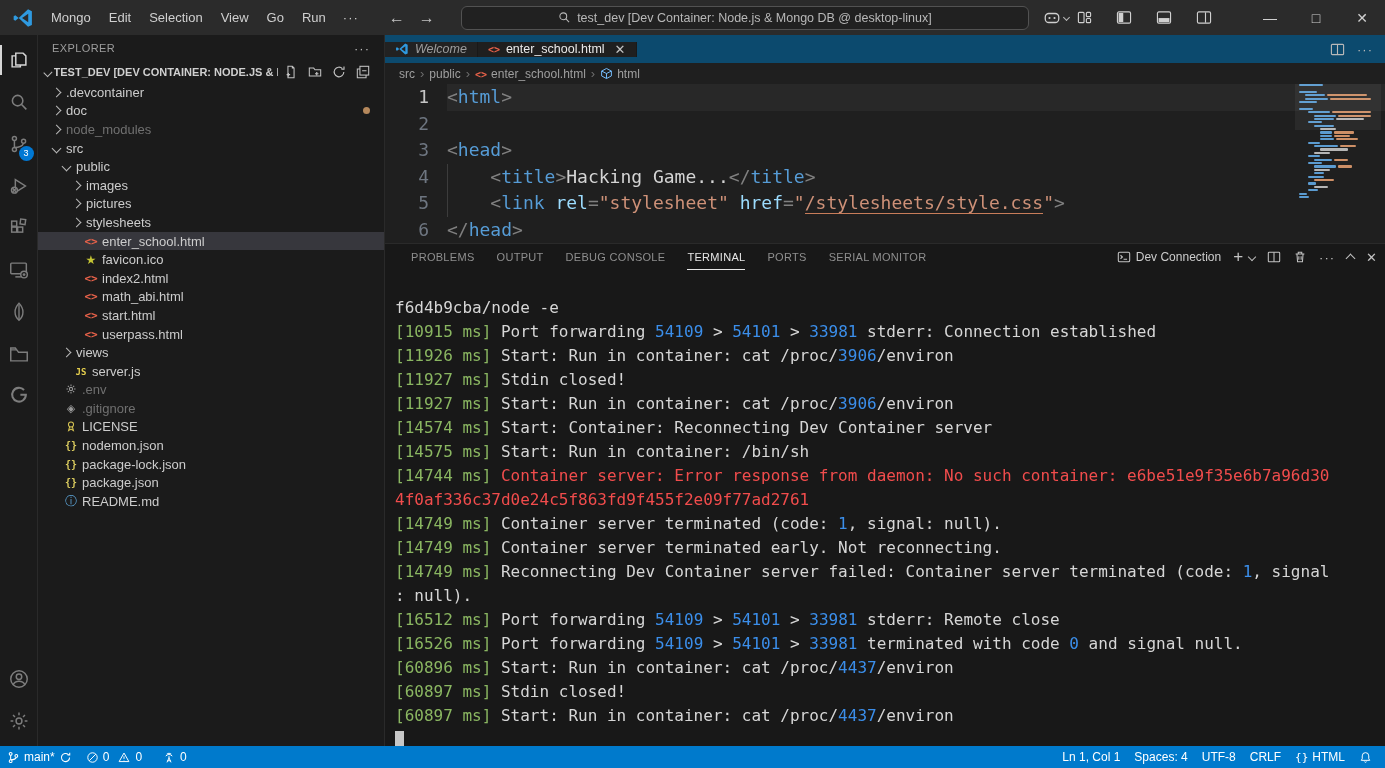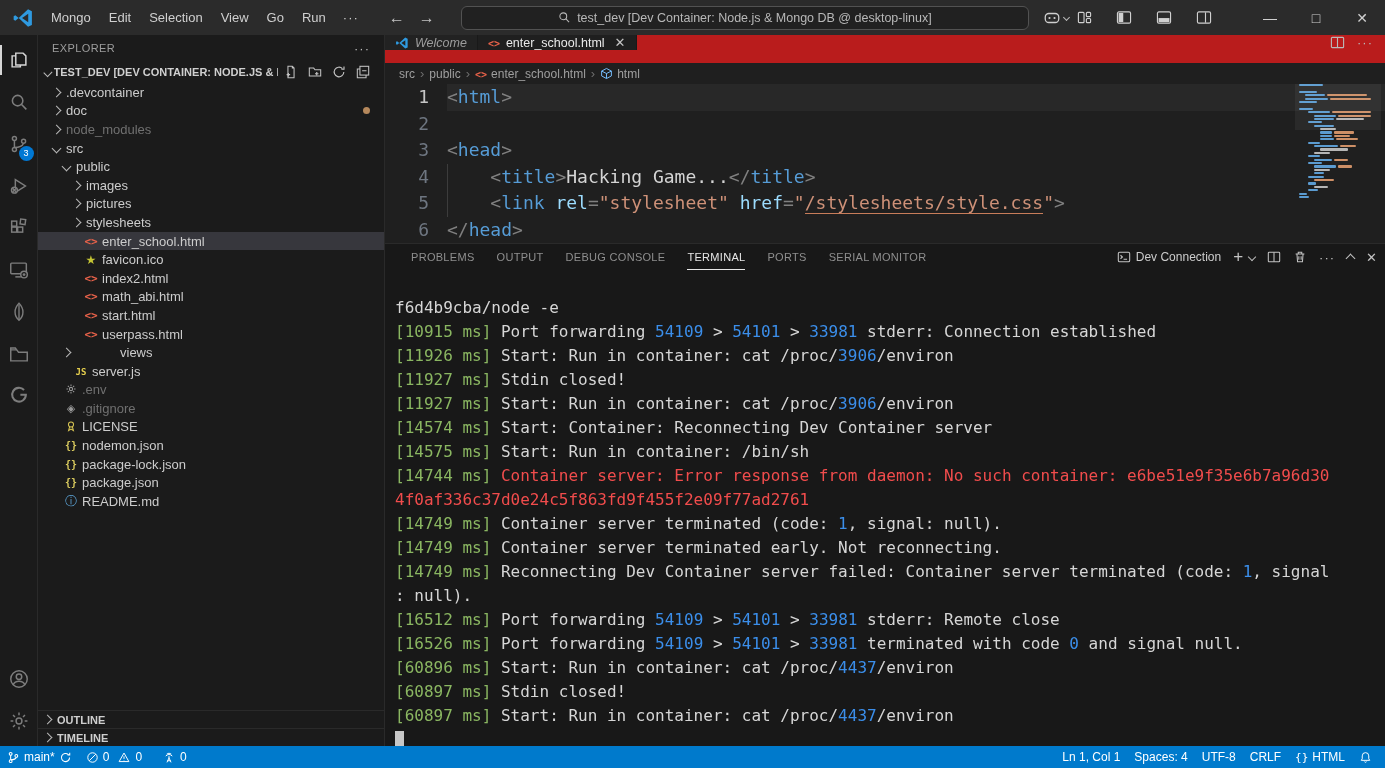--- a/index.html
+++ b/index.html
@@ -69,21 +69,21 @@
     border-bottom:1.4px solid #b9b9b9; }
   .chev.r { transform:rotate(-45deg); }
   .chev.d { transform:rotate(45deg); }
   .tree-chev { width:16px; flex:0 0 16px; display:flex; justify-content:center; }
   .sb-bottom { flex:0 0 auto; }
   .sb-bottom-row { height:18px; border-top:1px solid #2a2a2a; display:flex; align-items:center;
     font-weight:bold; font-size:11px; color:#cfcfcf; padding-left:6px; gap:6px; }
 
   
   .editor-col { flex:1 1 auto; display:flex; flex-direction:column; min-width:0; background:#1f1f1f; }
-  .tabsbar { height:28px; background:#b91c1c; display:flex; flex:0 0 28px; align-items:flex-start; }
+  .tabsbar { height:28px; background:#0c4a6e; display:flex; flex:0 0 28px; align-items:center; }
   .tab { display:flex; align-items:center; gap:6px; padding:0 10px; font-size:12.5px;
     color:#9d9d9d; background:#222222; border-right:1px solid #191919; }
   .tab.active { background:#1f1f1f; color:#e9e9e9; }
   .tab .tab-close { margin-left:4px; color:#c4c4c4; font-size:13px; }
   .tab.italic .tab-label { font-style:italic; }
   .tabs-right { margin-left:auto; display:flex; align-items:center; gap:12px; padding-right:12px; color:#b9b9b9;}
   .breadcrumbs { height:21px; display:flex; align-items:center; padding-left:14px; gap:5px;
     font-size:12px; color:#9f9f9f; flex:0 0 21px; background:#1f1f1f; }
   .bc-sep { color:#6d6d6d; font-size:13px; }
   .bc-item { display:flex; align-items:center; gap:4px; }
@@ -392,21 +392,21 @@
             <span class="tree-label">math_abi.html</span>
           </div>
           <div class="tree-row" style="padding-left: 30px;">
             <span class="tree-icon" style="margin-left: 14px;"><span style="color:#e8624a;font-weight:bold;font-family:'DejaVu Sans Mono',monospace;">&lt;&gt;</span></span>
             <span class="tree-label">start.html</span>
           </div>
           <div class="tree-row" style="padding-left: 30px;">
             <span class="tree-icon" style="margin-left: 14px;"><span style="color:#e8624a;font-weight:bold;font-family:'DejaVu Sans Mono',monospace;">&lt;&gt;</span></span>
             <span class="tree-label">userpass.html</span>
           </div>
-          <div class="tree-row" style="padding-left: 20px; gap: 44px;">
+          <div class="tree-row" style="padding-left: 20px;">
             <span class="tree-chev">
               <span class="chev r"></span>
             </span>
             <span class="tree-label">views</span>
           </div>
           <div class="tree-row" style="padding-left: 20px;">
             <span class="tree-icon" style="margin-left: 14px;"><span style="color:#e3cd4d;font-weight:bold;font-size:9px;font-family:'DejaVu Sans Mono',monospace;">JS</span></span>
             <span class="tree-label">server.js</span>
           </div>
           <div class="tree-row dim" style="padding-left: 10px;">
@@ -435,30 +435,20 @@
             <span class="tree-icon" style="margin-left: 14px;"><span style="color:#dbcc5f;font-weight:bold;font-size:10px;font-family:'DejaVu Sans Mono',monospace;">{}</span></span>
             <span class="tree-label">package-lock.json</span>
           </div>
           <div class="tree-row" style="padding-left: 10px;">
             <span class="tree-icon" style="margin-left: 14px;"><span style="color:#dbcc5f;font-weight:bold;font-size:10px;font-family:'DejaVu Sans Mono',monospace;">{}</span></span>
             <span class="tree-label">package.json</span>
           </div>
           <div class="tree-row" style="padding-left: 10px;">
             <span class="tree-icon" style="margin-left: 14px;"><span style="color:#5ca3d6;font-size:12px;">ⓘ</span></span>
             <span class="tree-label">README.md</span>
-          </div>
-        </div>
-      <div class="sb-bottom" id="sb-bottom">
-          <div class="sb-bottom-row">
-            <span class="chev r"></span>
-            <span>OUTLINE</span>
-          </div>
-          <div class="sb-bottom-row">
-            <span class="chev r"></span>
-            <span>TIMELINE</span>
           </div>
         </div>
     </div>
 
     <div class="editor-col">
       <div class="tabsbar">
         <div id="tabs" style="display:flex;">
             <div class="tab italic">
               <span>
                 <svg viewBox="0 0 24 24" width="14" height="14">

